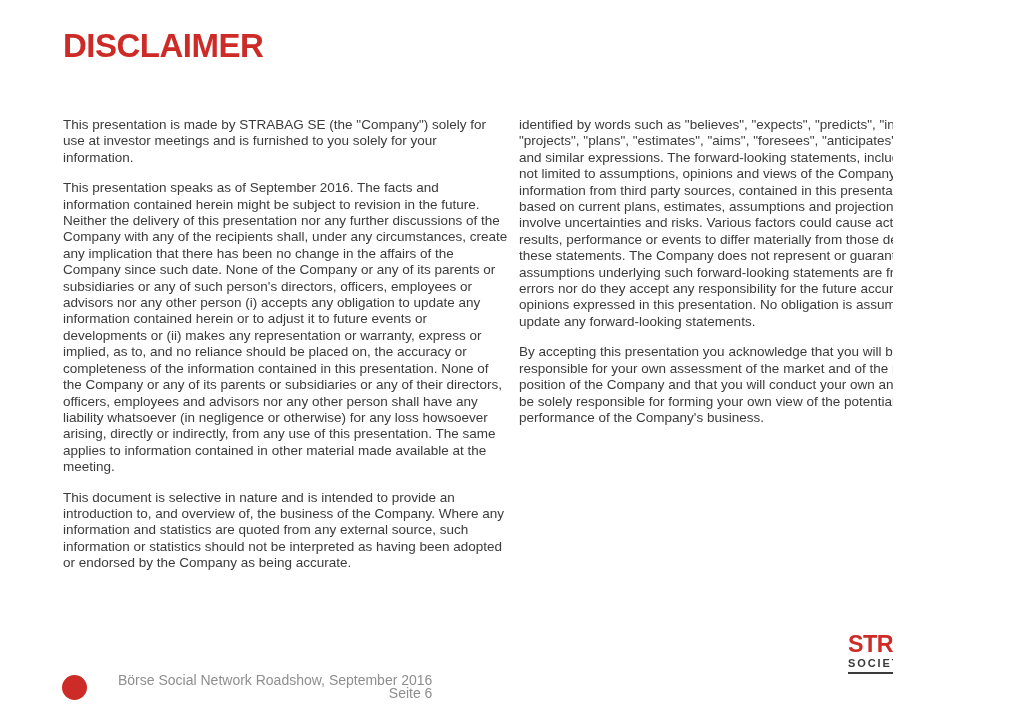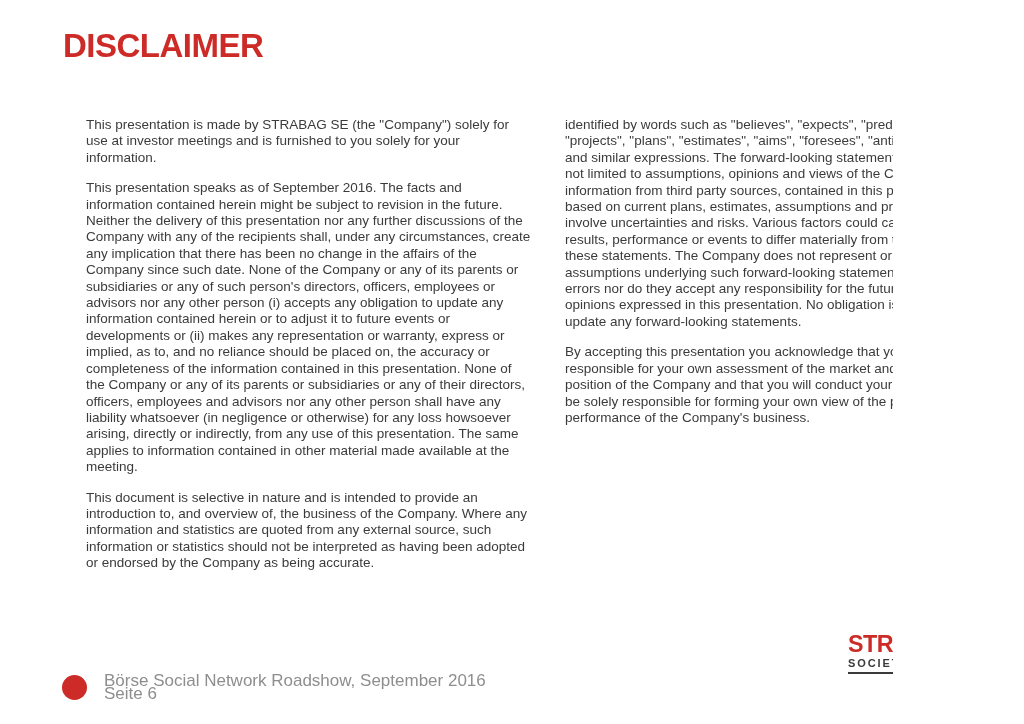--- a/index.html
+++ b/index.html
@@ -29,46 +29,46 @@
   .columns {
     position: absolute;
     left: 63px;
     top: 117px;
     width: 897px;
     display: flex;
     gap: 11px;
   }
   .col {
     flex: 0 0 auto;
-    margin-left: 23px;
   }
   .col.left  { width: 445px; }
   .col.right { width: 441px; }
   .col p {
     margin: 0 0 14px 0;
     font-size: 13.5px;
     line-height: 16.4px;
     color: #3b3b3b;
   }
   .footer-dot {
     position: absolute;
     left: 62px;
     top: 675px;
     width: 25px;
     height: 25px;
     border-radius: 50%;
     background: #cc2b27;
   }
   .footer-text {
     position: absolute;
-    left: 104px;
+    left: 118px;
     top: 674px;
-    font-size: 17px;
+    font-size: 14px;
     line-height: 13px;
     color: #8e8e8e;
+    text-align: right;
   }
   .logo {
     position: absolute;
     left: 848px;
     top: 632px;
     width: 113px;
   }
   .logo-word {
     font-size: 24px;
     font-weight: bold;

